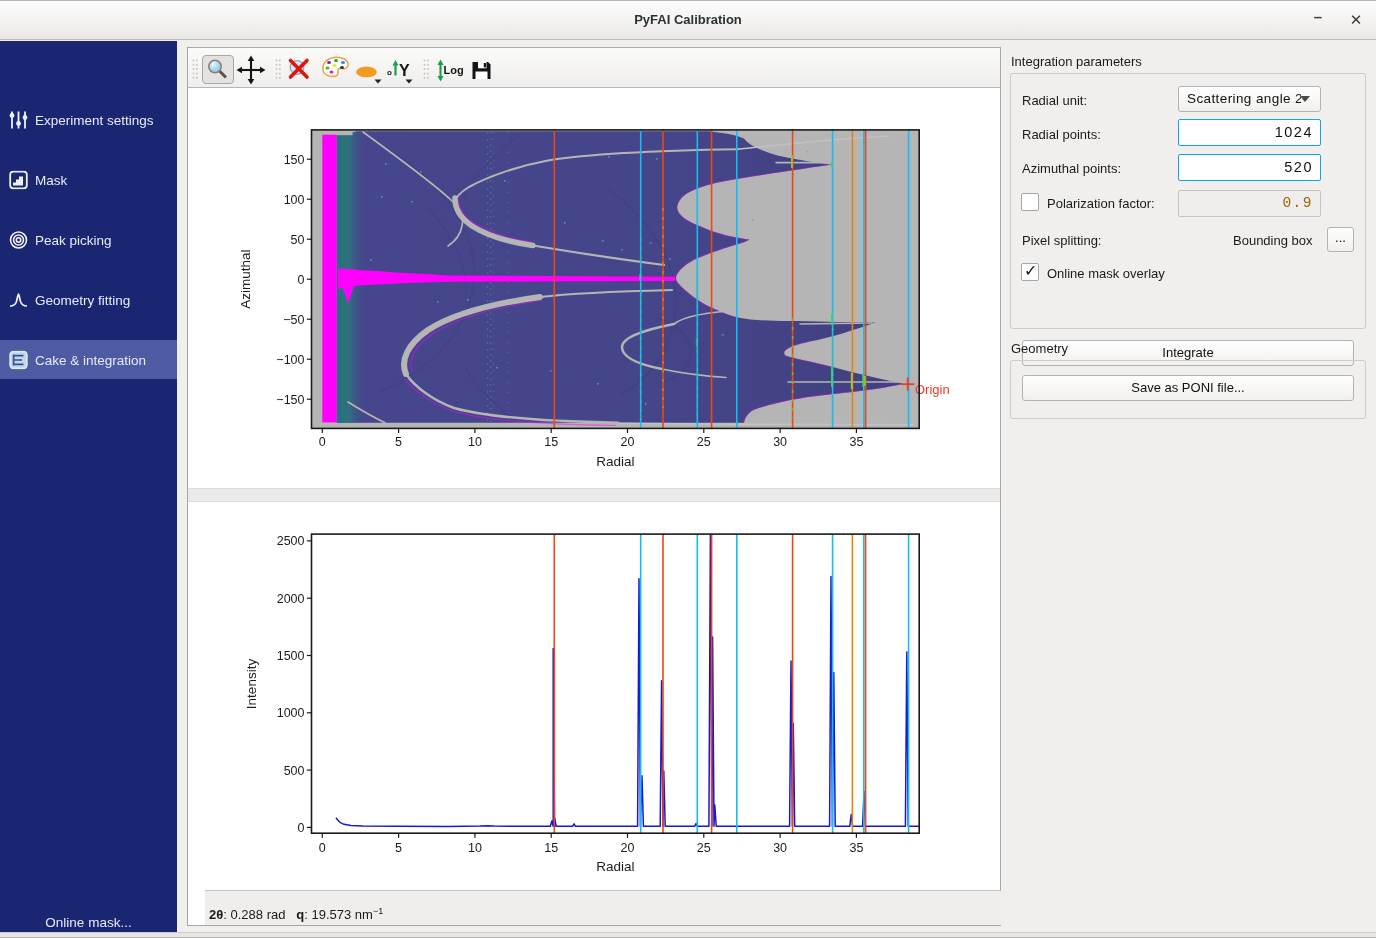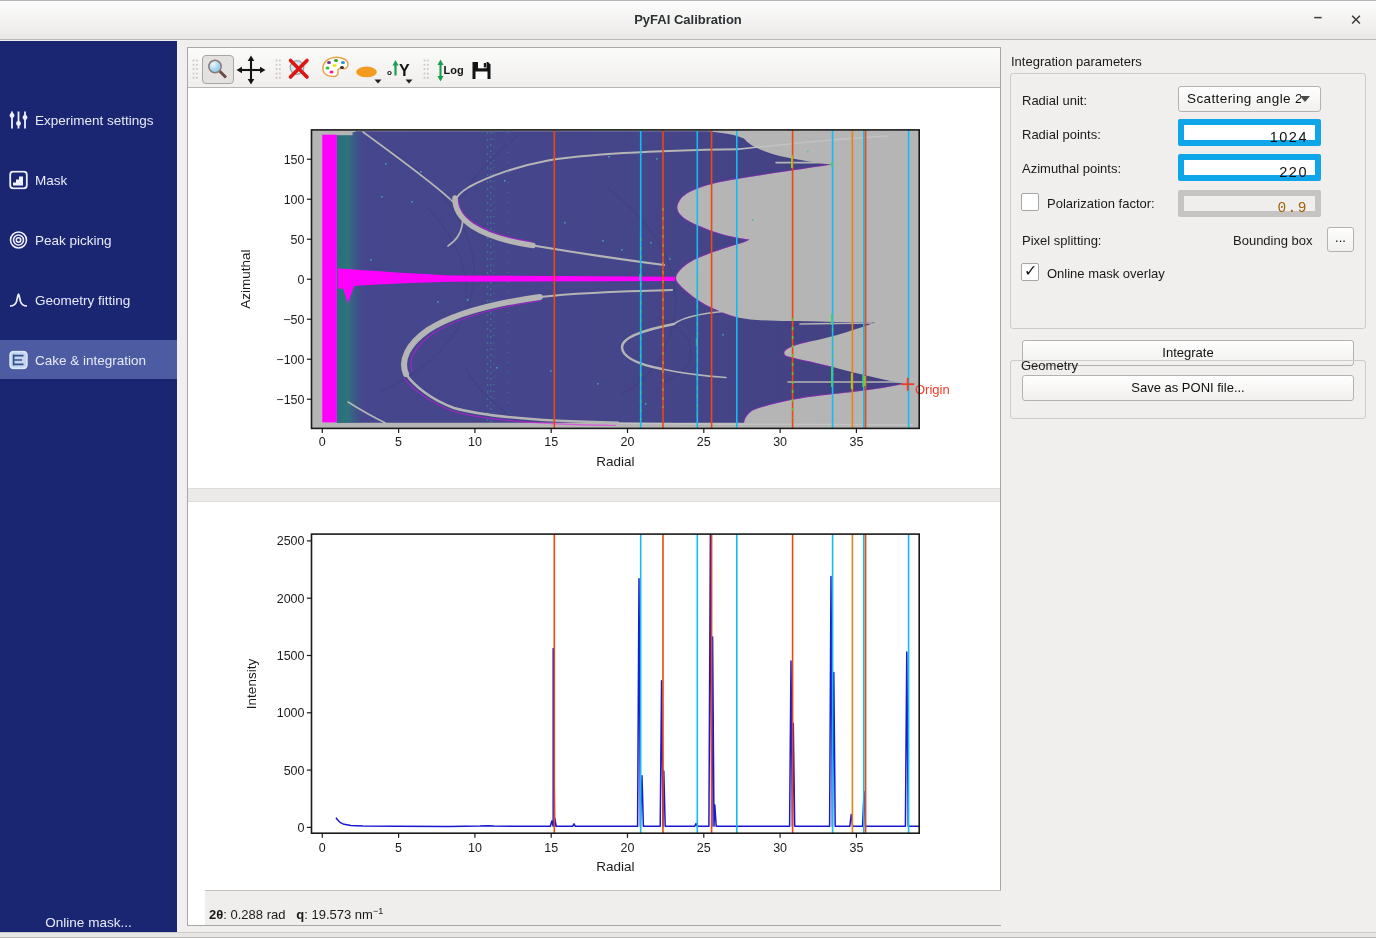--- a/index.html
+++ b/index.html
@@ -25,21 +25,21 @@
 #toolbar { left:188px; top:48px; width:812px; height:40px;
   background:linear-gradient(#fbfbfa,#efeeec); border-bottom:1px solid #b8b6b4; }
 #zoombtn { left:202px; top:55px; width:32px; height:29px; background:#e3e2e0; border:1px solid #a8a6a4; border-radius:4px; }
 #splitter { left:188px; top:488px; width:812px; height:14px; background:#ebeae9; border-top:1px solid #dddcda; border-bottom:1px solid #dddcda; }
 #statusbar { left:205px; top:890px; width:812px; height:35px; background:#efeeed; border-top:1px solid #c4c2c0; }
 #statustext { left:4px; top:15px; font-size:13px; color:#1a1a1a; }
 
 #rpanel { left:1001px; top:41px; width:441px; height:891px; background:#f0efee; font-size:13px; color:#1a1a1a; }
 .gbox { position:absolute; border:1px solid #cecccA; border-radius:3px; }
 .rlabel { position:absolute; white-space:nowrap; }
-.input { position:absolute; background:#fff; border:6px solid #0ea5e9; border-radius:2px; text-align:right; font-size:14.5px; letter-spacing:1.5px; padding-right:7px; color:#111; }
+.input { position:absolute; background:#fff; border:1px solid #0ea5e9; border-radius:2px; text-align:right; font-size:14.5px; letter-spacing:1.5px; padding-right:7px; color:#111; }
 .btn { position:absolute; background:linear-gradient(#fefefe,#f1f0ee); border:1px solid #b4b2b0; border-radius:3px; text-align:center; color:#111; }
 .cb { position:absolute; width:18px; height:18px; background:#fff; border:1px solid #a8a6a4; border-radius:2px; }
 #bottomstrip { left:0; top:932px; width:1376px; height:6px; background:#e8e6e5; border-top:1px solid #cfcdcb; border-bottom:1px solid #b5b3b1; }
 </style>
 </head>
 <body>
 <div class="abs" id="titlebar"></div>
 <div class="abs" id="title">PyFAI Calibration</div>
 <div class="abs" id="btn-min">–</div>
 <div class="abs" id="btn-close">✕</div>
@@ -410,29 +410,29 @@
   <div class="rlabel" style="left:10px; top:13px;">Integration parameters</div>
   <div class="gbox" style="left:9px; top:32px; width:356px; height:256px;"></div>
   <div class="rlabel" style="left:21px; top:52px;">Radial unit:</div>
   <div class="btn" style="left:177px; top:45px; width:143px; height:26px;">
       <div style="position:absolute; left:8px; top:0; width:114px; height:24px; line-height:24px; font-size:13.5px; letter-spacing:0.4px; overflow:hidden; white-space:nowrap; text-align:left;">Scattering angle 2θ (deg)</div>
     </div>
   <div class="abs" style="left:299px; top:55px; width:0; height:0; border-left:5.5px solid transparent; border-right:5.5px solid transparent; border-top:6.5px solid #4a4a4a;"></div>
   <div class="rlabel" style="left:21px; top:86px;">Radial points:</div>
   <div class="input" style="left:177px; top:78px; width:143px; height:27px; line-height:25px;">1024</div>
   <div class="rlabel" style="left:21px; top:120px;">Azimuthal points:</div>
-  <div class="input" style="left:177px; top:113px; width:143px; height:27px; line-height:25px;">220</div>
+  <div class="input" style="left:177px; top:113px; width:143px; height:27px; line-height:25px;">520</div>
   <div class="cb" style="left:20px; top:152px;"></div>
   <div class="rlabel" style="left:46px; top:155px;">Polarization factor:</div>
   <div class="input" style="left:177px; top:149px; width:143px; height:27px; line-height:25px; background:#efeeed; border-color:#c6c4c2; color:#a16207;font-family:Liberation Mono, monospace;">0.9</div>
   <div class="rlabel" style="left:21px; top:192px;">Pixel splitting:</div>
   <div class="rlabel" style="left:232px; top:192px;">Bounding box</div>
   <div class="btn" style="left:326px; top:186px; width:27px; height:25px; line-height:20px;">...</div>
   <div class="cb" style="left:20px; top:222px;">
       <span style="position:absolute; left:2px; top:-3px; font-size:16px; color:#111;">✓</span>
     </div>
   <div class="rlabel" style="left:46px; top:225px;">Online mask overlay</div>
   <div class="btn" style="left:21px; top:251px; width:332px; height:26px; line-height:24px;margin-top:48px;">Integrate</div>
-  <div class="rlabel" style="left:20px; top:300px;margin-top:17px;">Geometry</div>
+  <div class="rlabel" style="left:10px; top:300px;">Geometry</div>
   <div class="gbox" style="left:9px; top:319px; width:356px; height:59px;"></div>
   <div class="btn" style="left:21px; top:334px; width:332px; height:26px; line-height:24px;">Save as PONI file...</div>
 </div>
 <div class="abs" id="bottomstrip"></div>
 
 </body></html>

